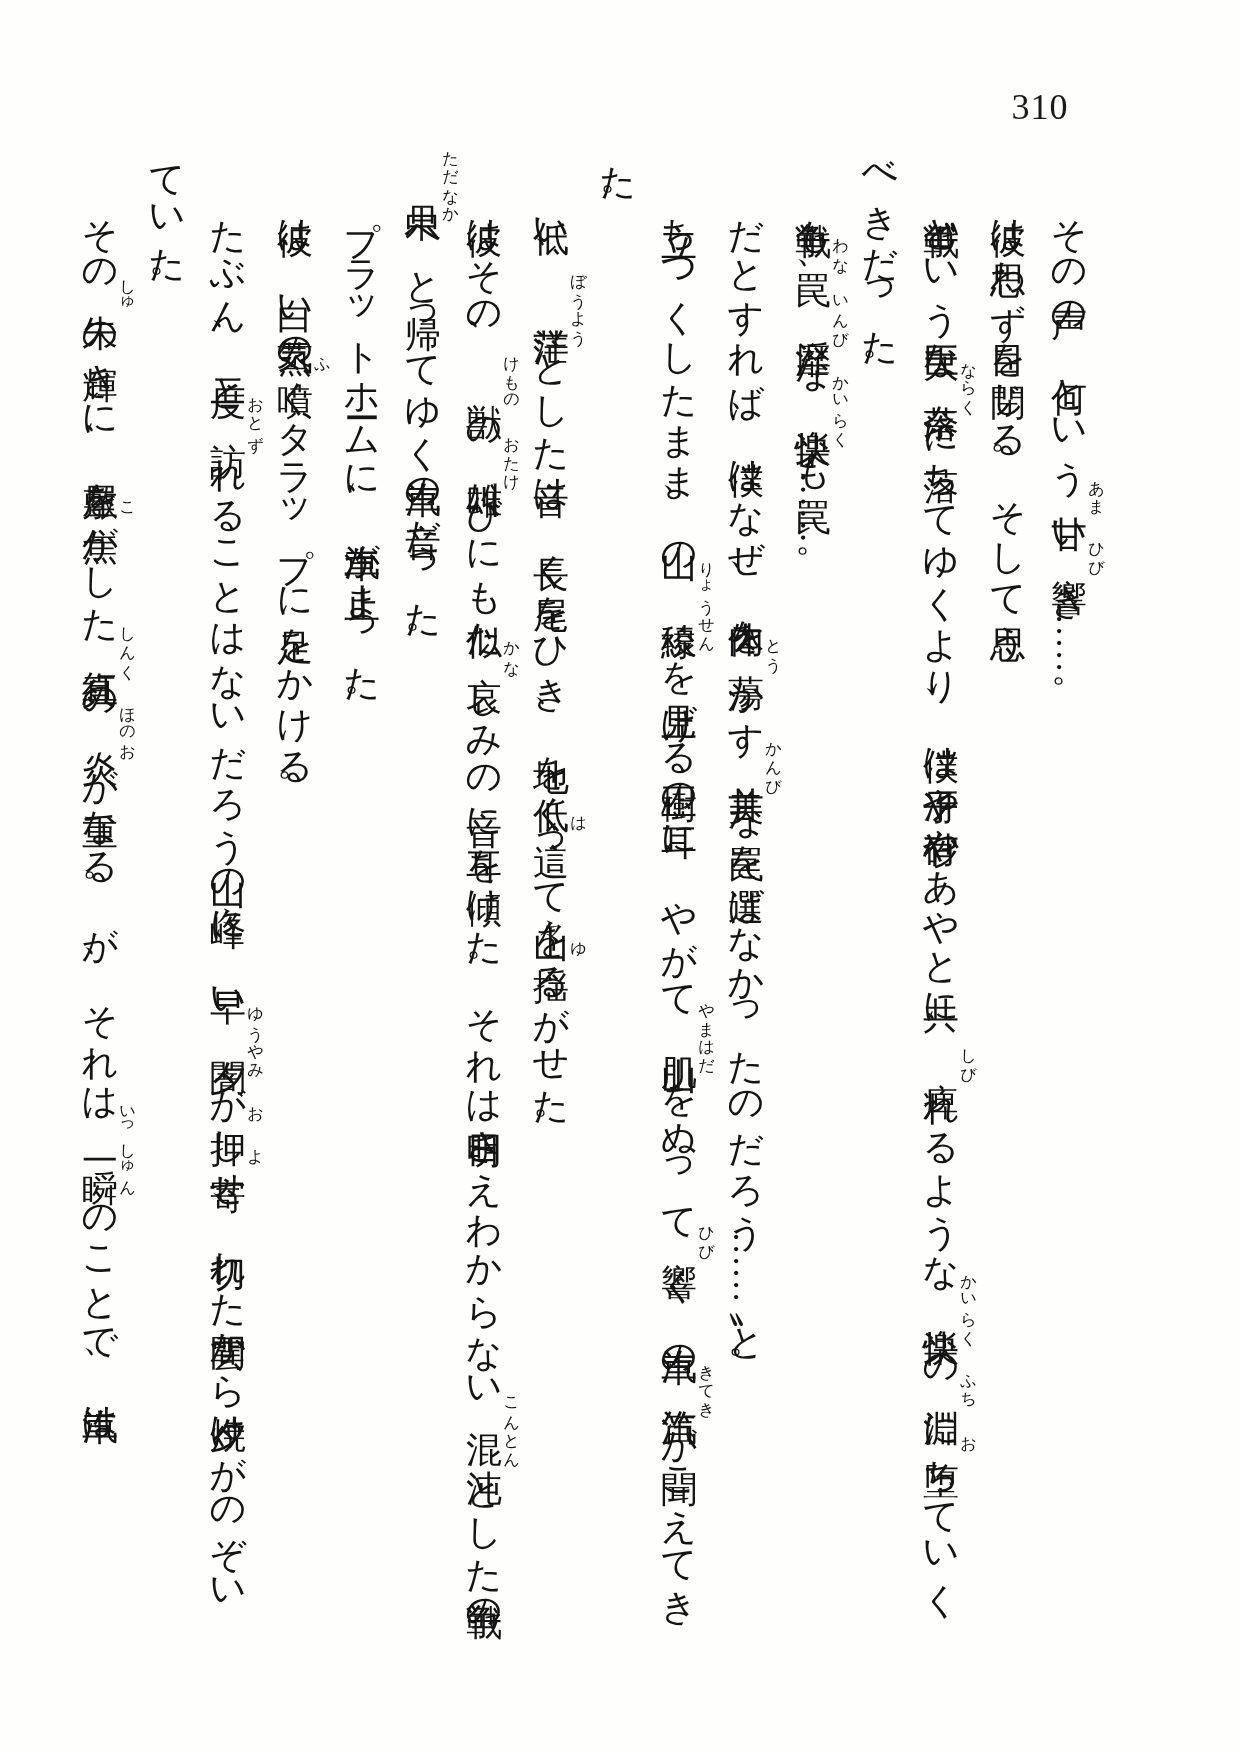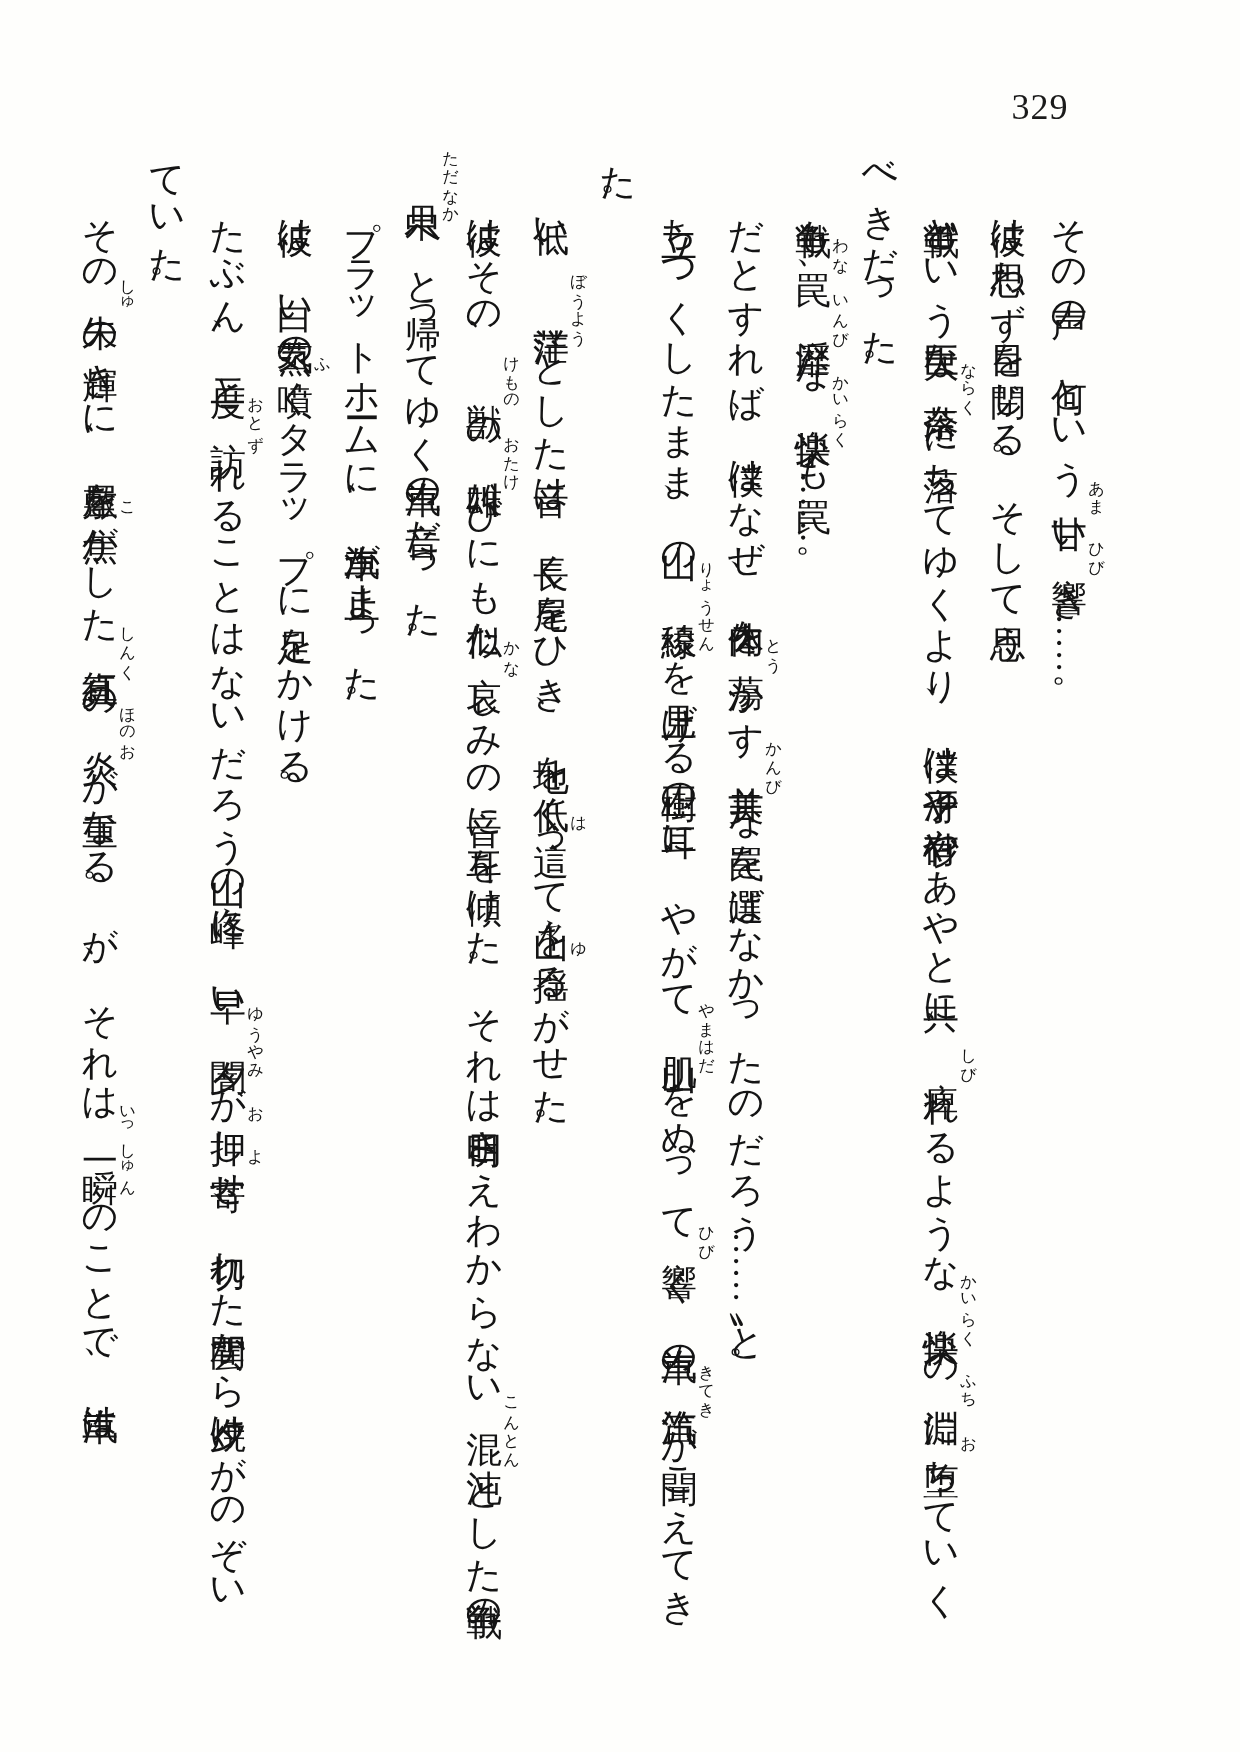--- a/index.html
+++ b/index.html
@@ -51,21 +51,21 @@
   rt {
     font-size: 0.45em;
     line-height: 1;
     letter-spacing: 0;
   }
 </style>
 </head>
 <body>
 
 <div class="page">
-  <div class="page-number">329</div>
+  <div class="page-number">310</div>
   <div class="vertical-text">
       <p class="para">その声の、何という<ruby>甘<rt>あま</rt></ruby>い<ruby>響<rt>ひび</rt></ruby>き……。</p>
       <p class="para">彼は思わず目を閉じる。そして思う。</p>
       <p class="para">〝戦争という巨大な<ruby>奈落<rt>ならく</rt></ruby>に落ちてゆくより、僕は冴子や有砂やあやと共に、<ruby>痺<rt>しび</rt></ruby>れるような<ruby>快楽<rt>かいらく</rt></ruby>の<ruby>淵<rt>ふち</rt></ruby>に<ruby>堕<rt>お</rt></ruby>ちていくべきだった。</p>
       <p class="para">戦争も<ruby>罠<rt>わな</rt></ruby>、<ruby>淫靡<rt>いんび</rt></ruby>な<ruby>快楽<rt>かいらく</rt></ruby>も罠……。</p>
       <p class="para">だとすれば、僕はなぜ、肉体を<ruby>蕩<rt>とう</rt></ruby>かす<ruby>甘美<rt>かんび</rt></ruby>な罠を選ばなかったのだろう……〟と。</p>
       <p class="para">立ちつくしたまま、山の<ruby>稜線<rt>りょうせん</rt></ruby>を見上げる正樹の耳に、やがて<ruby>山肌<rt>やまはだ</rt></ruby>をぬって<ruby>響<rt>ひび</rt></ruby>く、汽車の<ruby>汽笛<rt>きてき</rt></ruby>が聞こえてきた。</p>
       <p class="para">低い、<ruby>茫洋<rt>ぼうよう</rt></ruby>とした音は、長く尾をひき、地を低く<ruby>這<rt>は</rt></ruby>って山々を<ruby>揺<rt>ゆ</rt></ruby>るがせた。</p>
       <p class="para">彼はその、<ruby>獣<rt>けもの</rt></ruby>の<ruby>雄叫<rt>おたけ</rt></ruby>びにも似た<ruby>哀<rt>かな</rt></ruby>しみの音に耳を傾けた。それは明日さえわからない<ruby>混<rt>こん</rt></ruby><ruby>沌<rt>とん</rt></ruby>とした戦争の<ruby>只中<rt>ただなか</rt></ruby>へと帰ってゆく汽車の音だった。</p>
       <p class="para">プラットホームに、汽車が止まった。</p>

